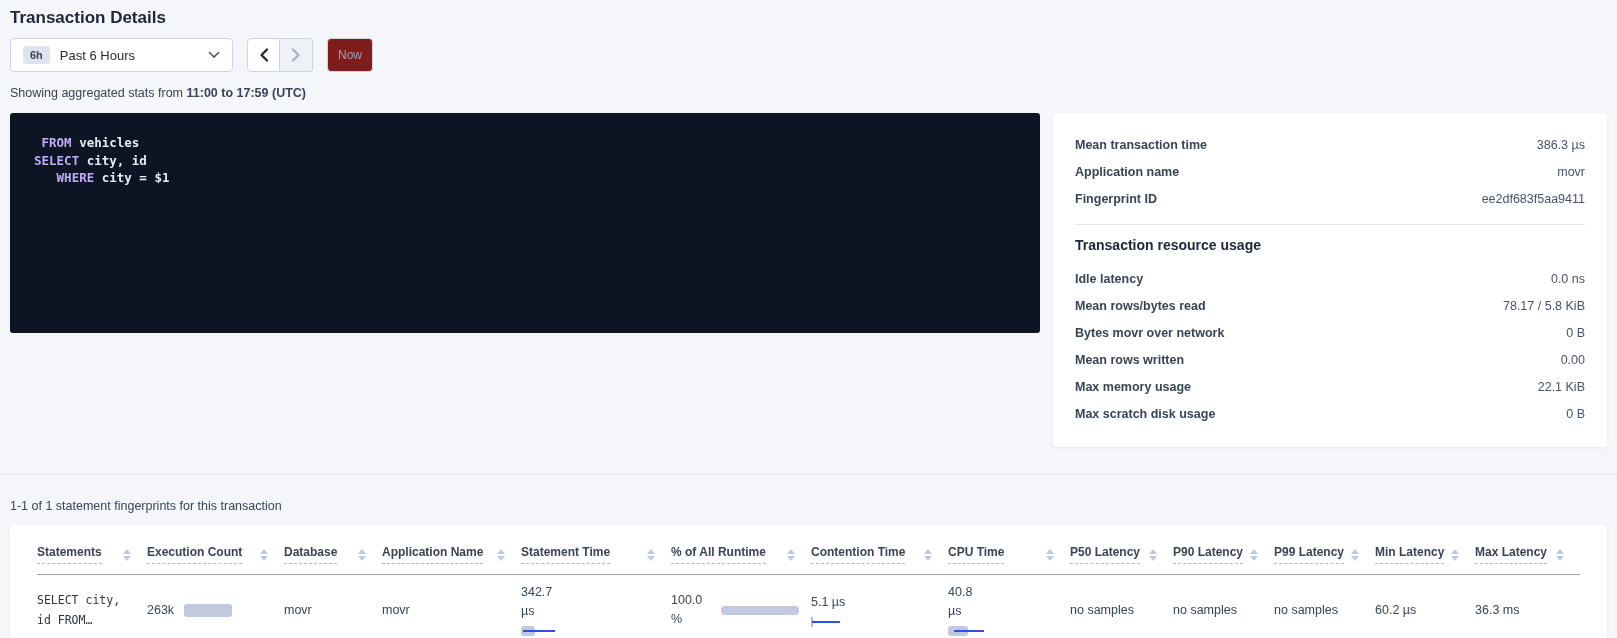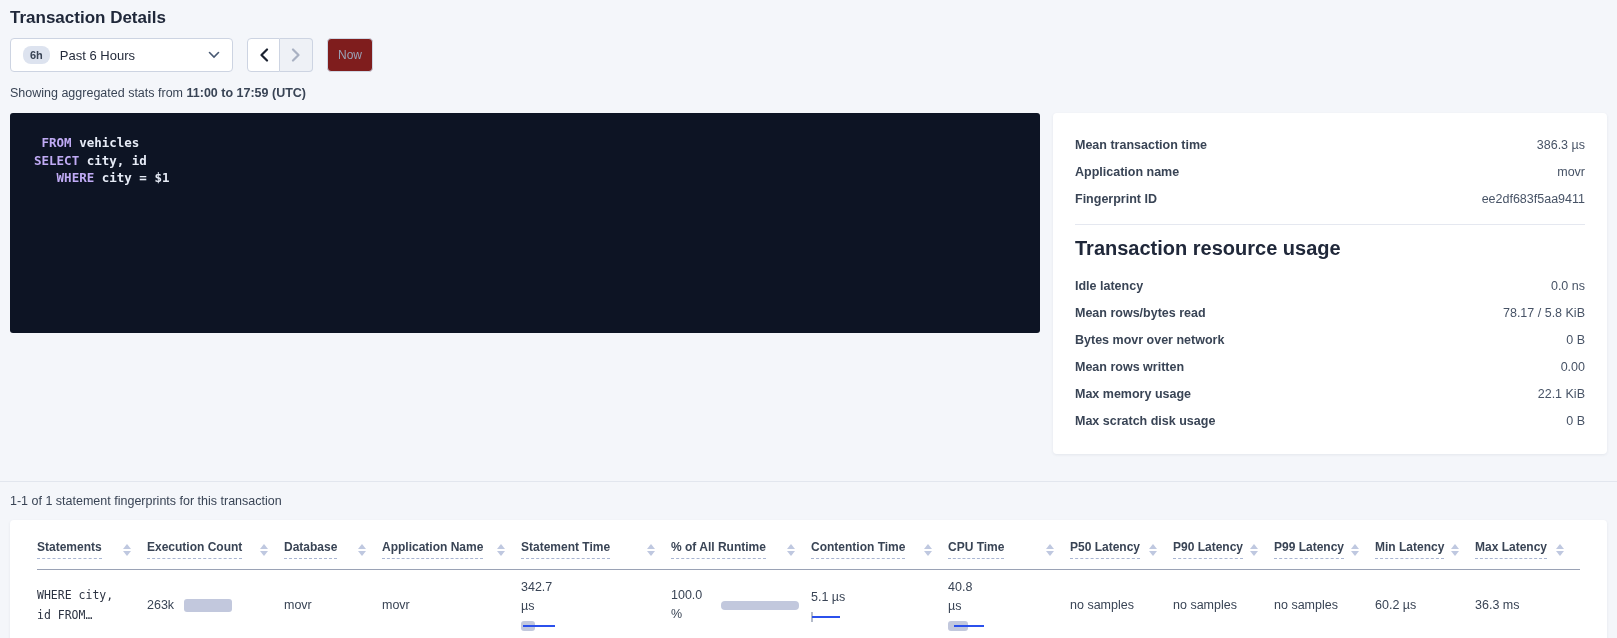--- a/index.html
+++ b/index.html
@@ -28,21 +28,21 @@
     border: 1px solid #cdd4e2;
     border-radius: 4px;
     display: flex; align-items: center;
     padding: 0 12px;
     cursor: pointer;
   }
   .time-badge {
     background: #dde3ef;
     color: #394455;
     font-size: 11px; font-weight: 700;
-    border-radius: 8px;
+    border-radius: 3px;
     padding: 3px 7px;
     margin-right: 10px;
   }
   .time-label { font-size: 13px; color: #242b3b; flex: 1; }
   .btn-group { display: flex; }
   .arrow-btn {
     width: 33px; height: 34px;
     border: 1px solid #cdd4e2;
     display: flex; align-items: center; justify-content: center;
     background: #fff; padding: 0; cursor: pointer;
@@ -89,25 +89,25 @@
     padding: 18px 22px 20px;
   }
   .info-row {
     display: flex; justify-content: space-between; align-items: baseline;
     padding: 6.5px 0;
     font-size: 12.5px;
   }
   .info-label { font-weight: 700; color: #394455; }
   .info-value { color: #475366; text-align: right; }
   .info-divider { border: none; border-top: 1px solid #e5e8f0; margin: 12px 0; }
-  .info-heading { font-size: 20px; font-weight: 700; color: #20283a; margin: 4px 0 12px; }
+  .info-heading { font-size: 14px; font-weight: 700; color: #20283a; margin: 4px 0 12px; }
 
   
   .page-divider { margin: 27px -10px 0; border: none; border-top: 1px solid #e2e6ee; }
-  .caption { margin-top: 12px; font-size: 12.5px; color: #394455; }
+  .caption { margin-top: 24px; font-size: 12.5px; color: #394455; }
 
   .tablecard {
     margin-top: 12px;
     background: #fff;
     border-radius: 4px;
     box-shadow: 0 1px 3px rgba(40,50,80,.08);
     padding: 12px 27px 10px;
   }
   table { width: 100%; border-collapse: collapse; table-layout: fixed; }
   th {
@@ -366,21 +366,21 @@
                   <span class="tri-up"></span>
                   <span class="tri-down"></span>
                 </span>
               </div>
             </th>
         </tr>
       </thead>
       <tbody>
         <tr>
           <td>
-            <a class="stmt-link"><span>WHERE city,</span><br><span>id FROM…</span></a>
+            <a class="stmt-link"><span>SELECT city,</span><br><span>id FROM…</span></a>
           </td>
           <td>
             <div class="cell-flex">
               <span>263k</span>
               <span class="bar-flat bar-exec"></span>
             </div>
           </td>
           <td>movr</td>
           <td>movr</td>
           <td>

